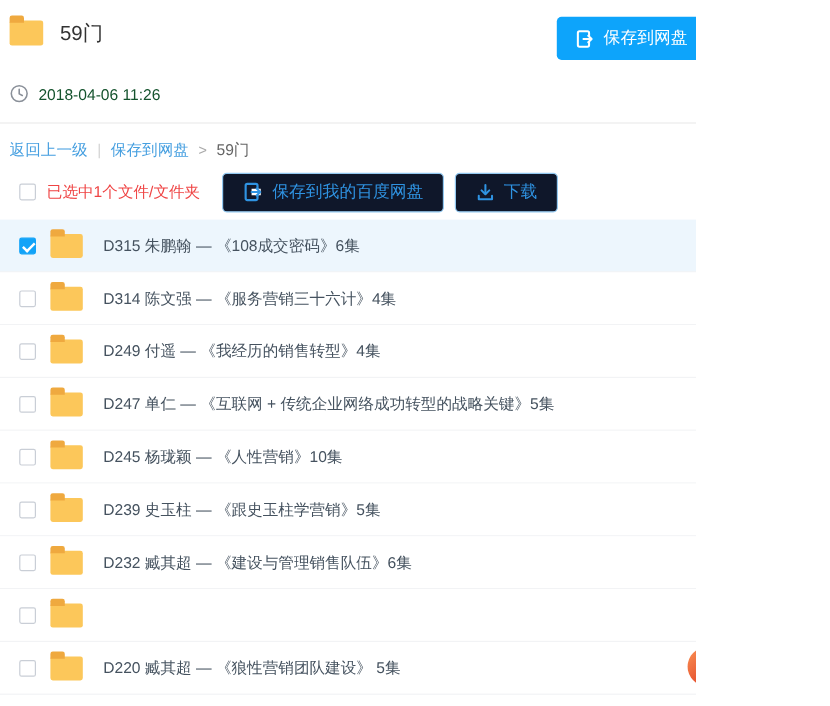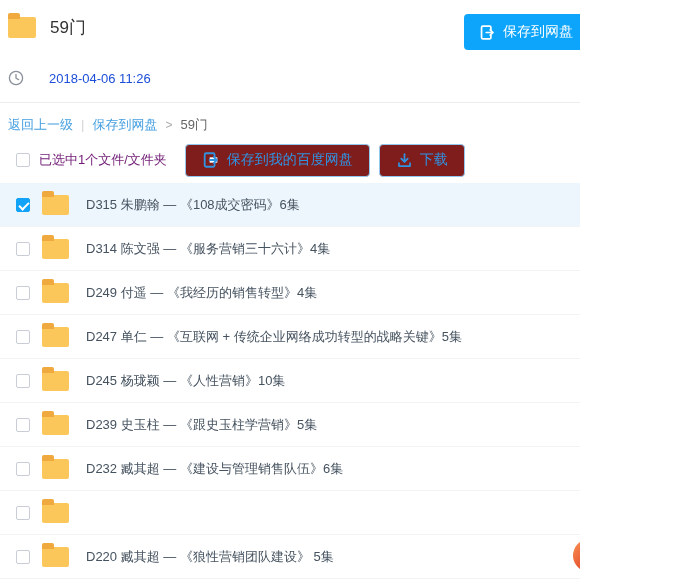--- a/index.html
+++ b/index.html
@@ -16,44 +16,44 @@
   .folder-icon::before { content:""; position:absolute; top:-4px; left:0; width:12px; height:6px; background:#efa93f; border-radius:2px 2px 0 0; }
   .folder-icon.lg { width:28px; height:21px; }
   .page-title { font-size:17px; color:#333; }
   .btn-primary {
     position:absolute; top:14px; right:-8px; height:36px;
     display:flex; align-items:center; gap:7px; padding:0 15px;
     background:#0da4fb; color:#fff; border:none; border-radius:4px;
     font-size:14px; font-family:inherit; cursor:pointer;
   }
   
-  .meta { display:flex; align-items:center; gap:25px; padding:12px 0 0 8px; height:32px; color:#1d4ed8; font-size:13px; }
+  .meta { display:flex; align-items:center; gap:8px; padding:12px 0 0 8px; height:32px; color:#14532d; font-size:13px; }
   .meta .expiry { margin-left:16px; }
   .hr { margin-top:14px; border-top:1px solid #ececec; }
   
   .breadcrumb { display:flex; align-items:center; gap:8px; padding:11px 0 0 8px; height:32px; font-size:13px; }
   .breadcrumb a { color:#459fe0; text-decoration:none; cursor:pointer;text-align:right; }
   .breadcrumb .bar { color:#d5d5d5; }
   .breadcrumb .gt { color:#aaa; font-size:12px; }
   .breadcrumb .current { color:#666; }
   
   .toolbar { display:flex; align-items:center; padding:8px 0 0 16px; height:42px; }
   .checkbox {
     display:inline-block; width:14px; height:14px; background:#fff;
     border:1px solid #c9ced6; border-radius:2px; position:relative; cursor:pointer; flex:0 0 auto;
   }
   .checkbox.checked { background:#12a3f8; border-color:#12a3f8; }
   .checkbox.checked::after {
     content:""; position:absolute; left:4px; top:1px; width:4px; height:8px;
     border:solid #fff; border-width:0 2px 2px 0; transform:rotate(45deg);
   }
-  .sel-text { margin-left:9px; color:#701a75;text-align:right; }
+  .sel-text { margin-left:9px; color:#ef4444;text-align:right; }
   .btn-outline {
     display:flex; align-items:center; gap:7px; height:33px; padding:0 16px;
-    background:#7f1d1d; border:1px solid #92c8f0; border-radius:4px;
+    background:#0f172a; border:1px solid #92c8f0; border-radius:4px;
     color:#2f93e2; font-size:14px; font-family:inherit; cursor:pointer;
   }
   .btn-outline.save { margin-left:18px; }
   .btn-outline.download { margin-left:9px; }
   
   .file-list { margin-top:6px; }
   .row {
     position:relative; height:44px; display:flex; align-items:center;
     padding-left:16px; border-bottom:1px solid #f2f3f5; background:#fff; cursor:pointer;
   }

